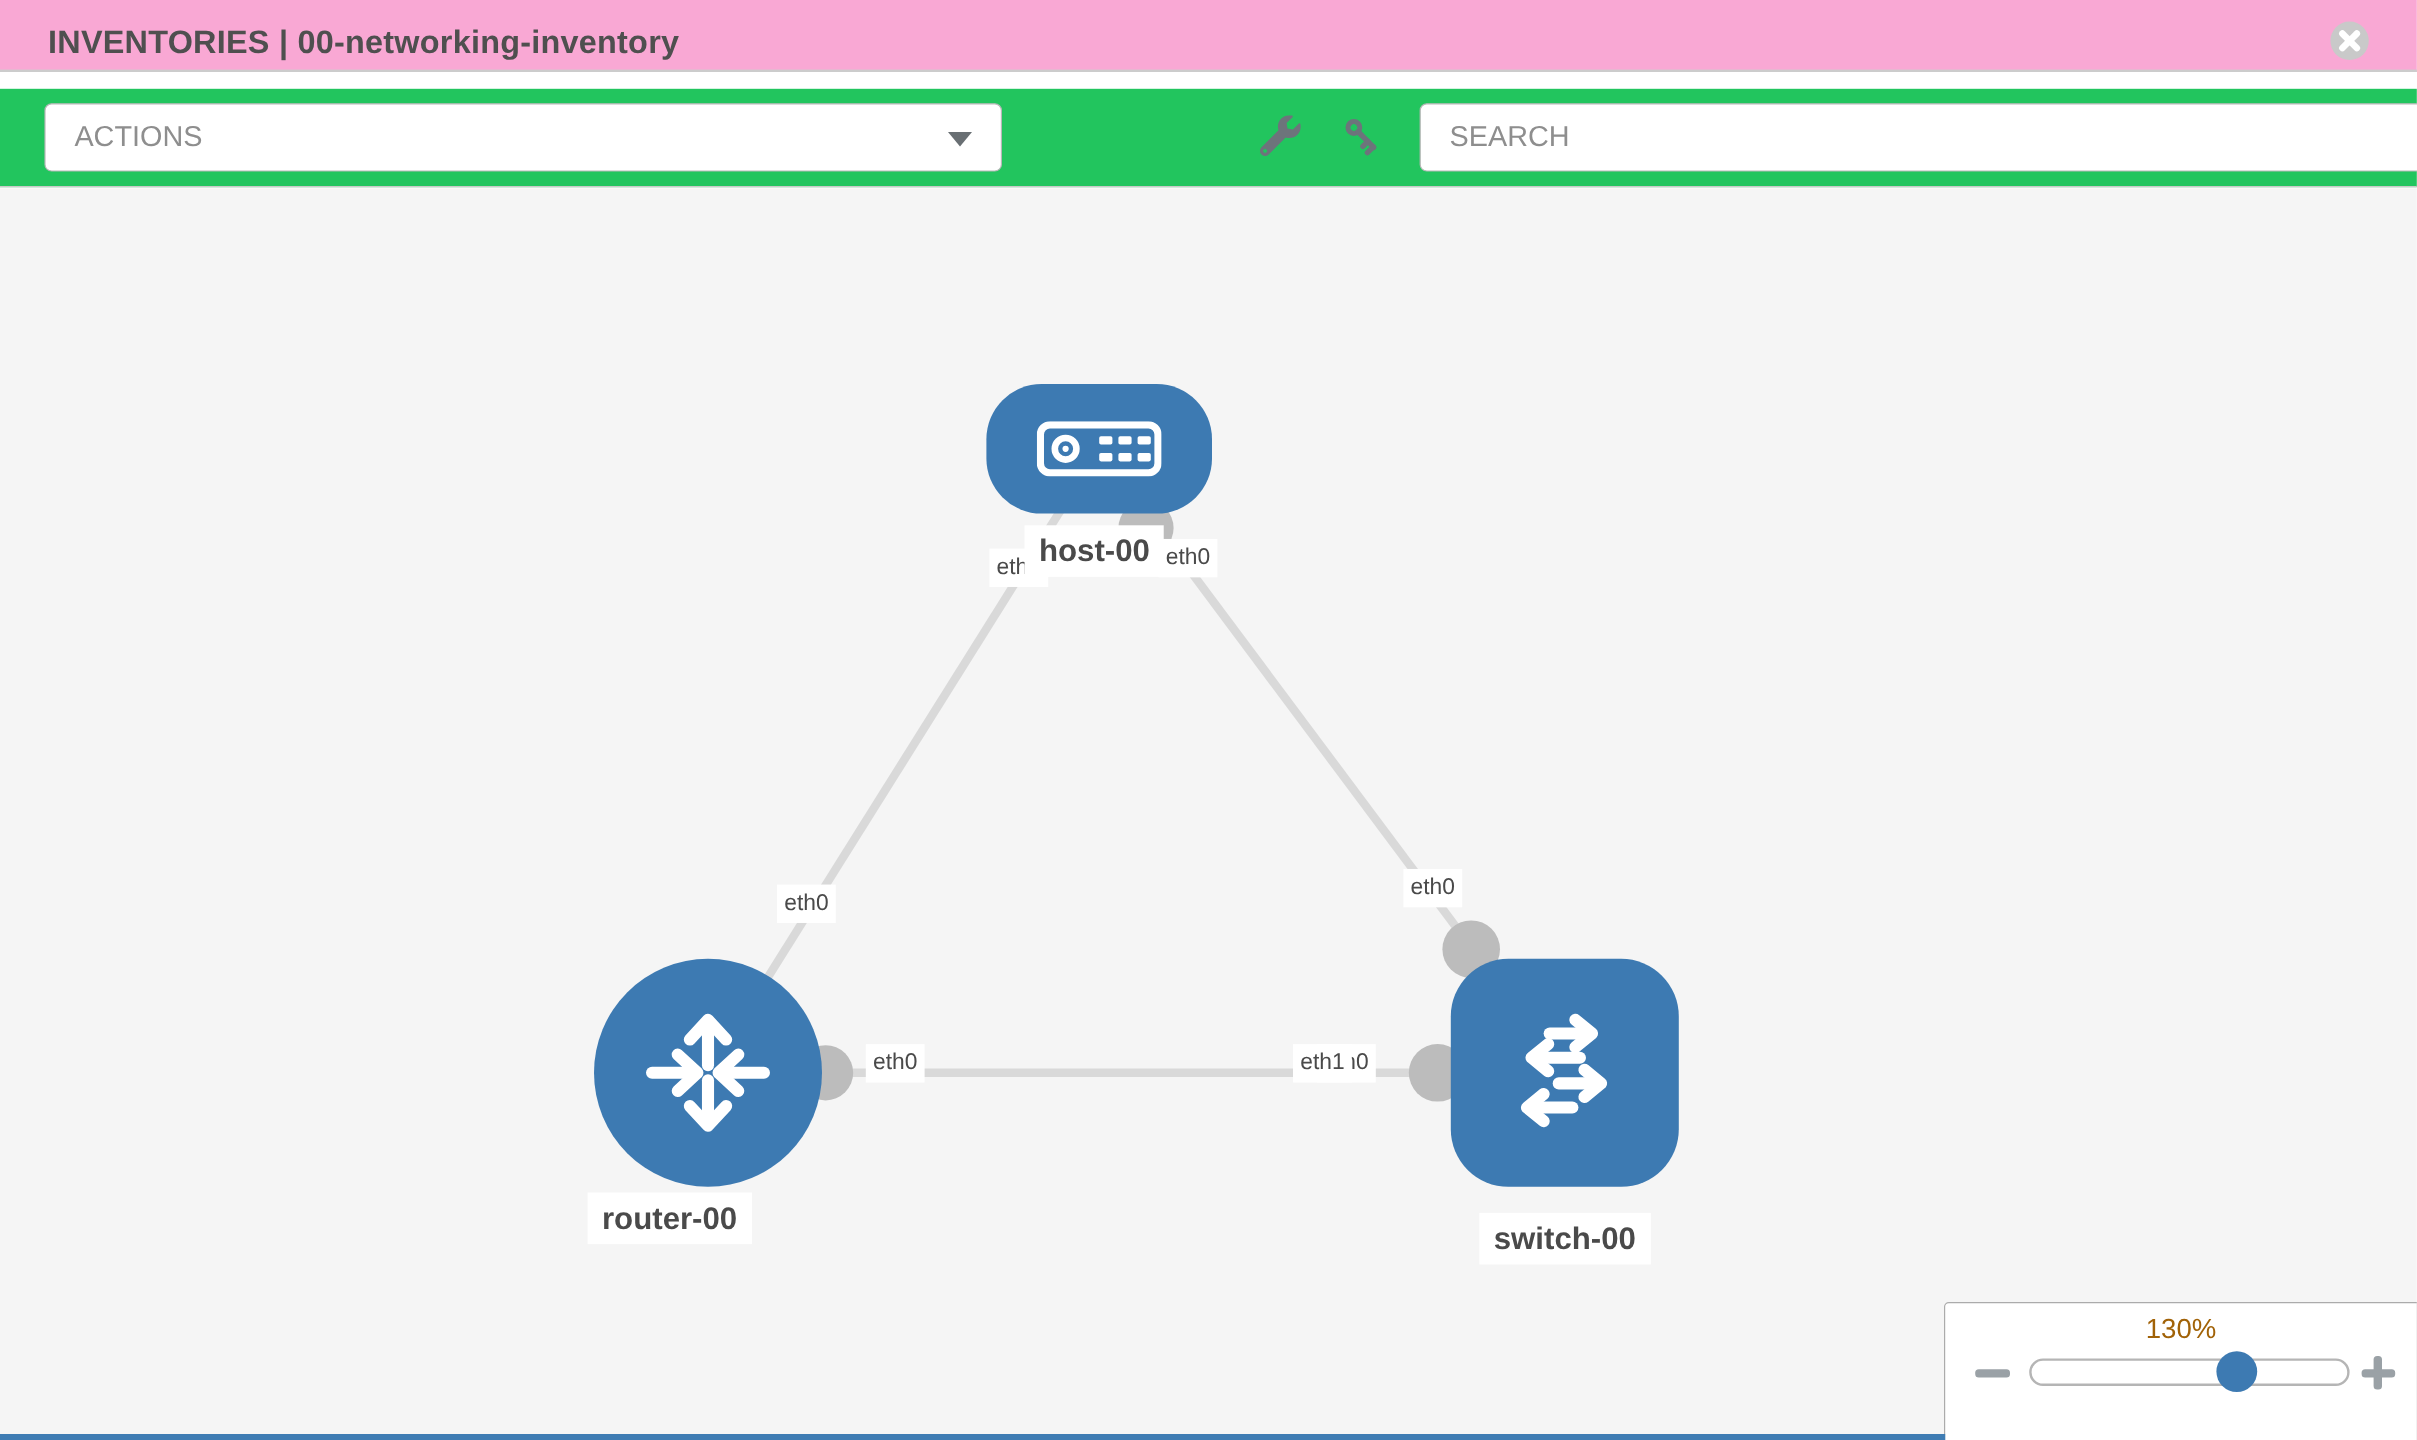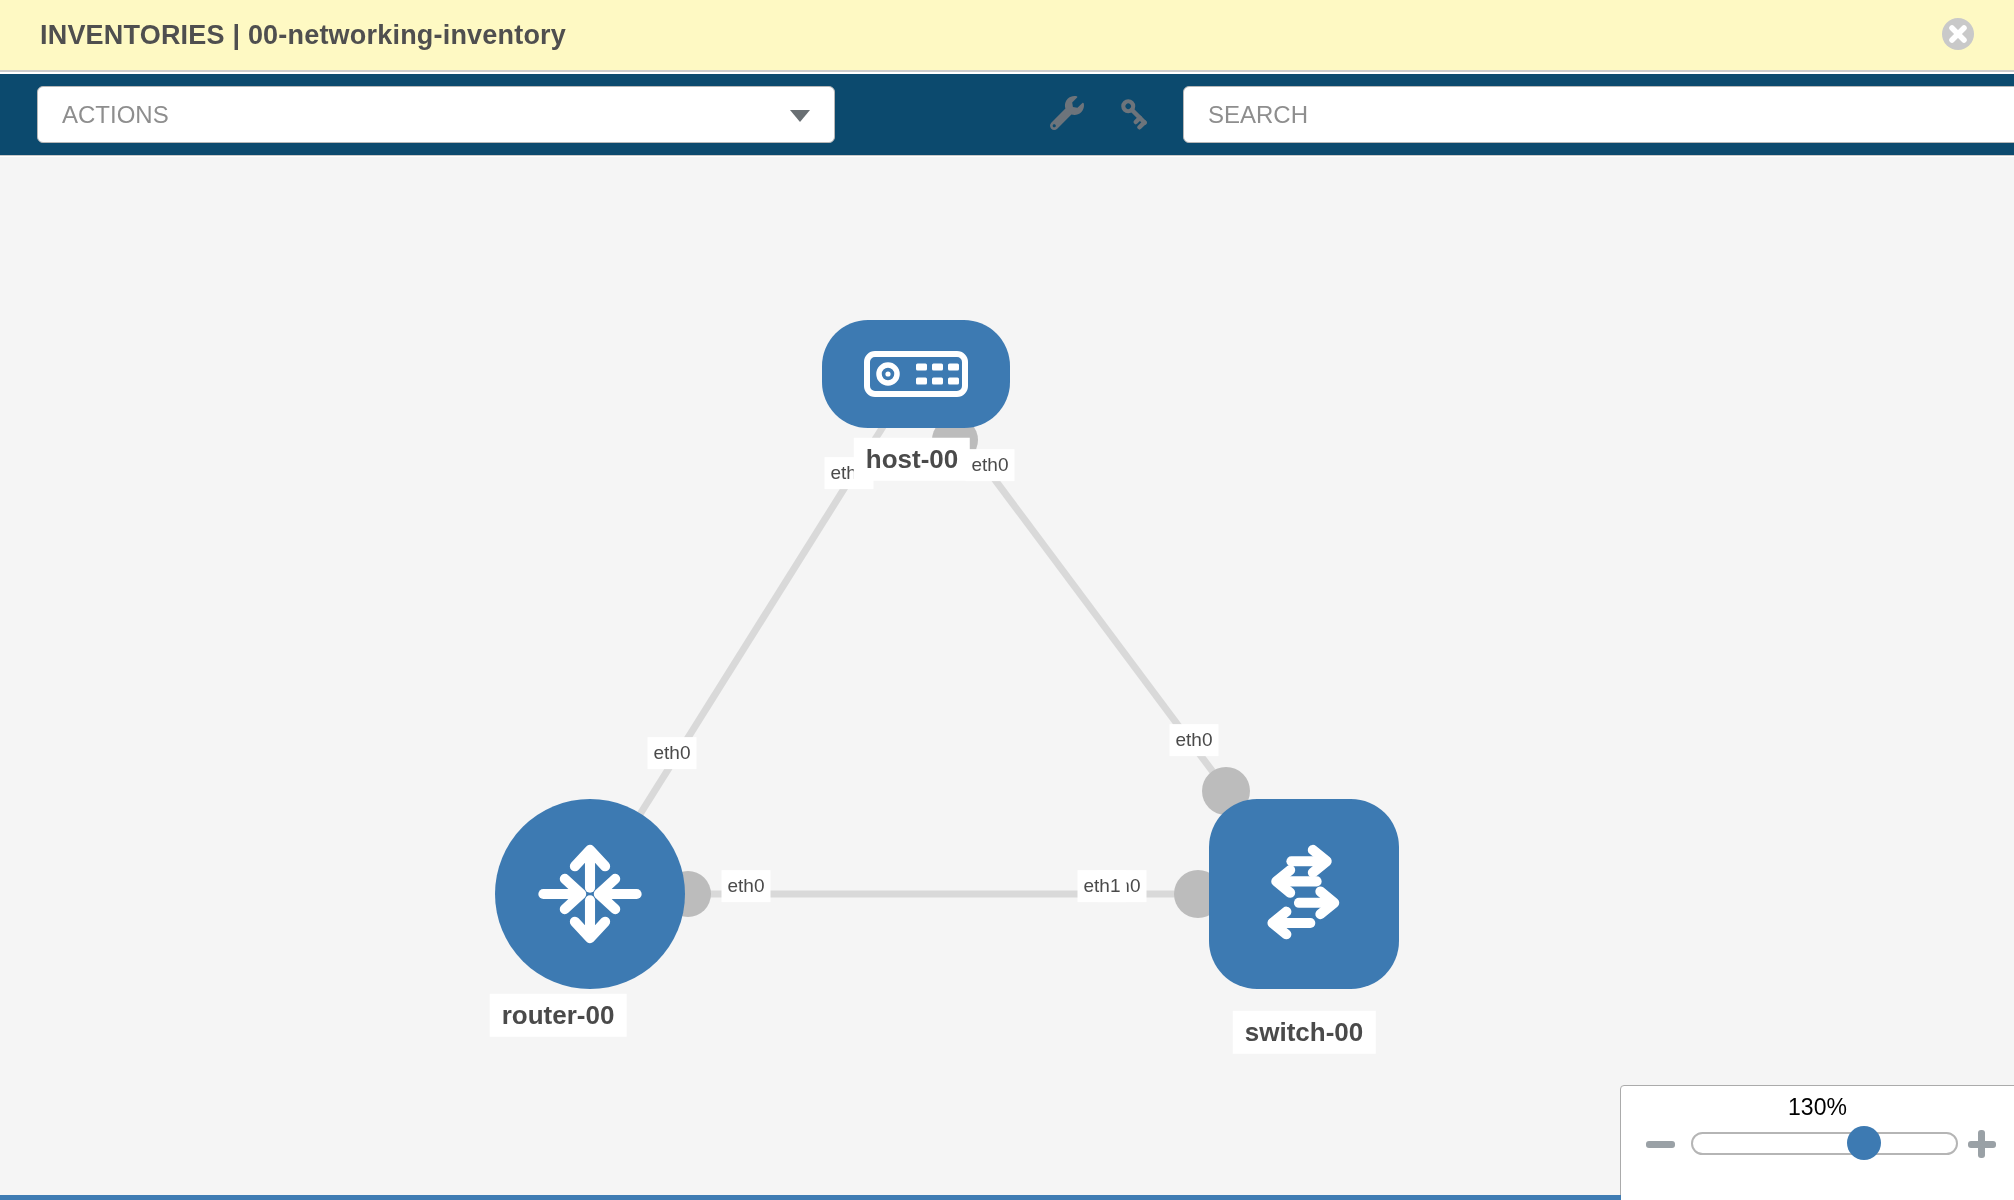--- a/index.html
+++ b/index.html
@@ -1,28 +1,28 @@
 <!DOCTYPE html>
 <html><head>
 <meta charset="utf-8">
 <style>
   * { margin:0; padding:0; box-sizing:border-box; }
   html,body { width:2014px; height:1200px; overflow:hidden;
     font-family:"Liberation Sans", sans-serif; background:#fff; }
 
   
-  .titlebar { position:absolute; left:0; top:0; width:2014px; height:72px;
-    background:#fef9c3; border-bottom:2px solid #cccccc; }
+  .titlebar { position:absolute; left:0; top:0; width:2014px; height:60px;
+    background:#f9a8d4; border-bottom:2px solid #cccccc; }
   .page-title { position:absolute; left:40px; top:0; line-height:70px;
     font-size:27px; font-weight:700; color:#4f4f4f; letter-spacing:.2px; }
   .close-btn { position:absolute; left:1941px; top:17px; width:34px; height:34px; cursor:pointer; }
 
   
   .toolbar { position:absolute; left:0; top:74px; width:2014px; height:82px;
-    background:#0c4a6e; border-bottom:1px solid #c9c9c9; }
+    background:#22c55e; border-bottom:1px solid #c9c9c9; }
   .dd { position:absolute; top:12px; height:57px; background:#ffffff;
     border:1px solid #b7b7b7; border-radius:6px; display:flex; align-items:center;
     font-size:24px; color:#8e8e8e; }
   .dd-actions { left:37px; width:798px; padding-left:24px; }
   .dd-search  { left:1183px; width:900px; }
   .dd-search input { border:none; outline:none; width:700px; height:50px;
     margin-left:24px; font-size:24px; color:#6e6e6e; background:transparent;
     font-family:"Liberation Sans", sans-serif; }
   .dd-search input::placeholder { color:#8e8e8e; opacity:1; }
   .caret { position:absolute; right:24px; top:23px; width:0; height:0;
@@ -44,21 +44,21 @@
   .node-switch { left:1209px; top:642px; width:190px; height:190px; border-radius:48px; }
   .chip { position:absolute; background:#ffffff; color:#4a4a4a; white-space:nowrap;
     transform:translate(-50%,-50%); }
   .port { font-size:19px; line-height:1.25; padding:4px 6px; z-index:4; }
   .nodelabel { font-size:26px; line-height:1.25; padding:5px 12px; z-index:5;font-weight:bold; }
 
   
   .zoompanel { position:absolute; left:1620px; top:928px; width:395px; height:116px;
     background:#ffffff; border:1px solid #ababab; border-radius:4px 0 0 0; z-index:6; }
   .zoomvalue { position:absolute; left:0; top:8px; width:100%; text-align:center;
-    font-size:23px; color:#000000; }
+    font-size:23px; color:#a16207; }
   .zbar { position:absolute; background:#9aa1a6; border-radius:3px; }
   .zminus { left:25px; top:55px; width:29px; height:7px; cursor:pointer; }
   .zplus-wrap { position:absolute; left:344px; top:41px; width:34px; height:34px; cursor:pointer; }
   .zplus-h { left:3px; top:14px; width:28px; height:7px; }
   .zplus-v { left:13px; top:3px; width:7px; height:28px; }
   .ztrack { position:absolute; left:70px; top:46px; width:267px; height:23px;
     background:#ffffff; border:2px solid #b5b5b5; border-radius:12px; cursor:pointer; }
   .zknob { position:absolute; left:154px; top:-8px; width:34px; height:34px;
     border-radius:50%; background:#3d7ab2; cursor:grab; }
 

